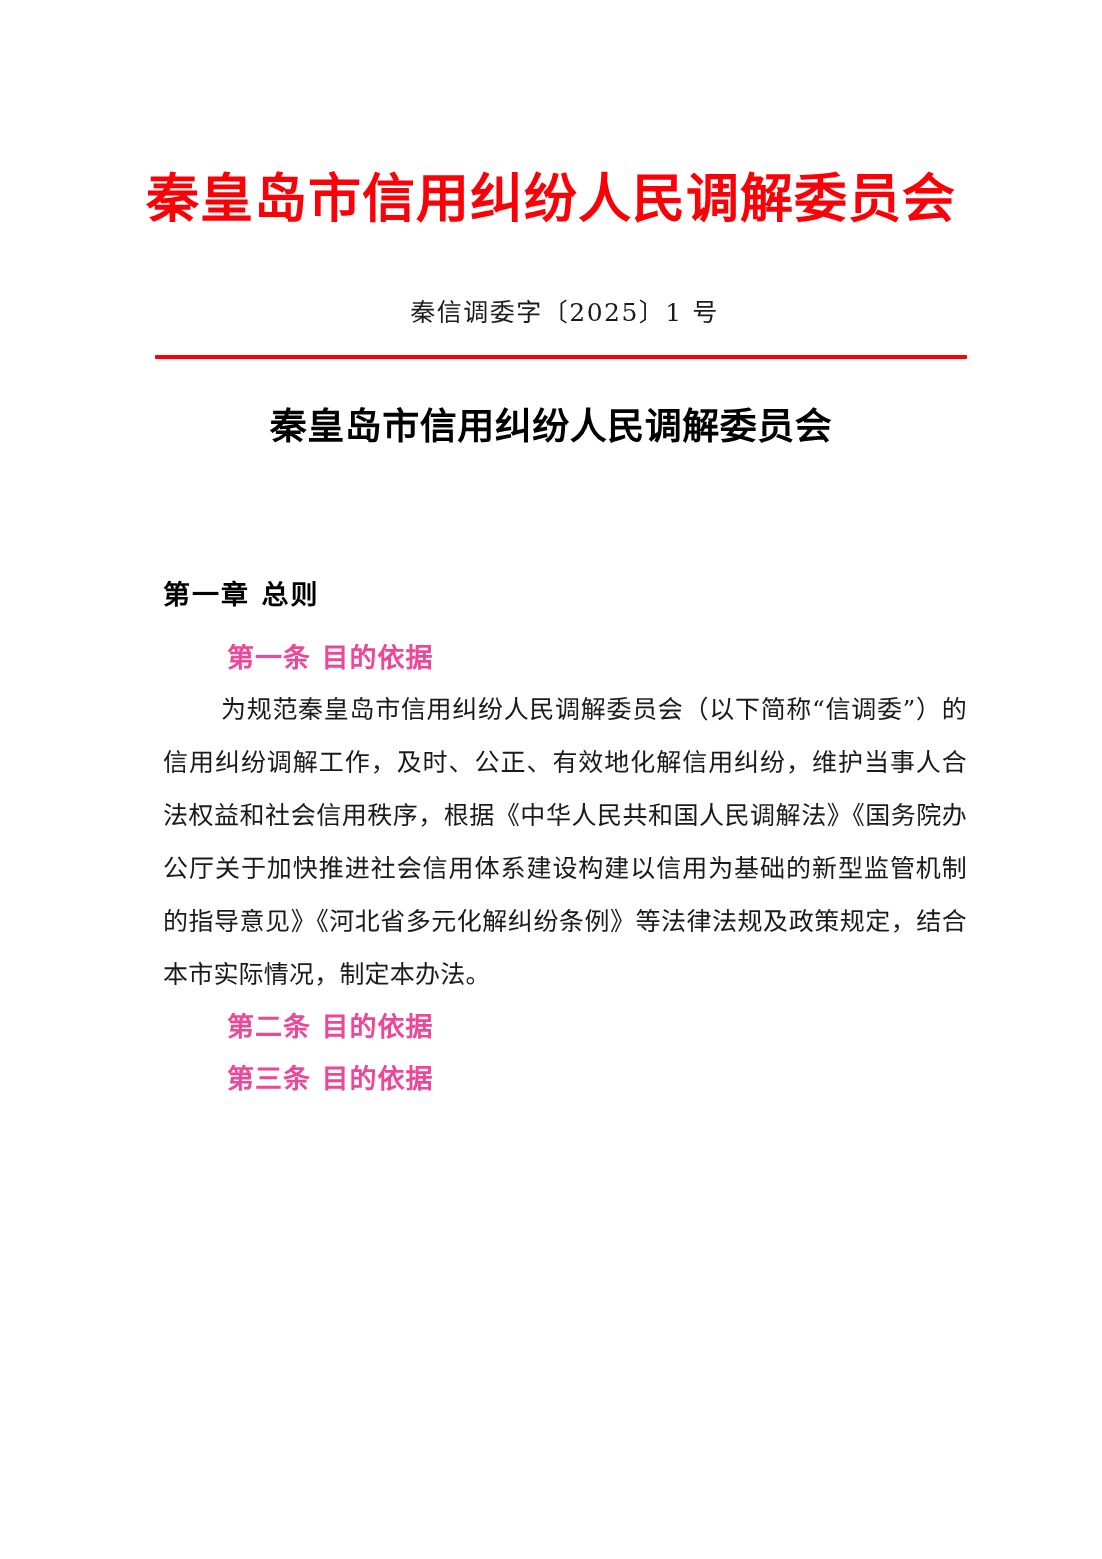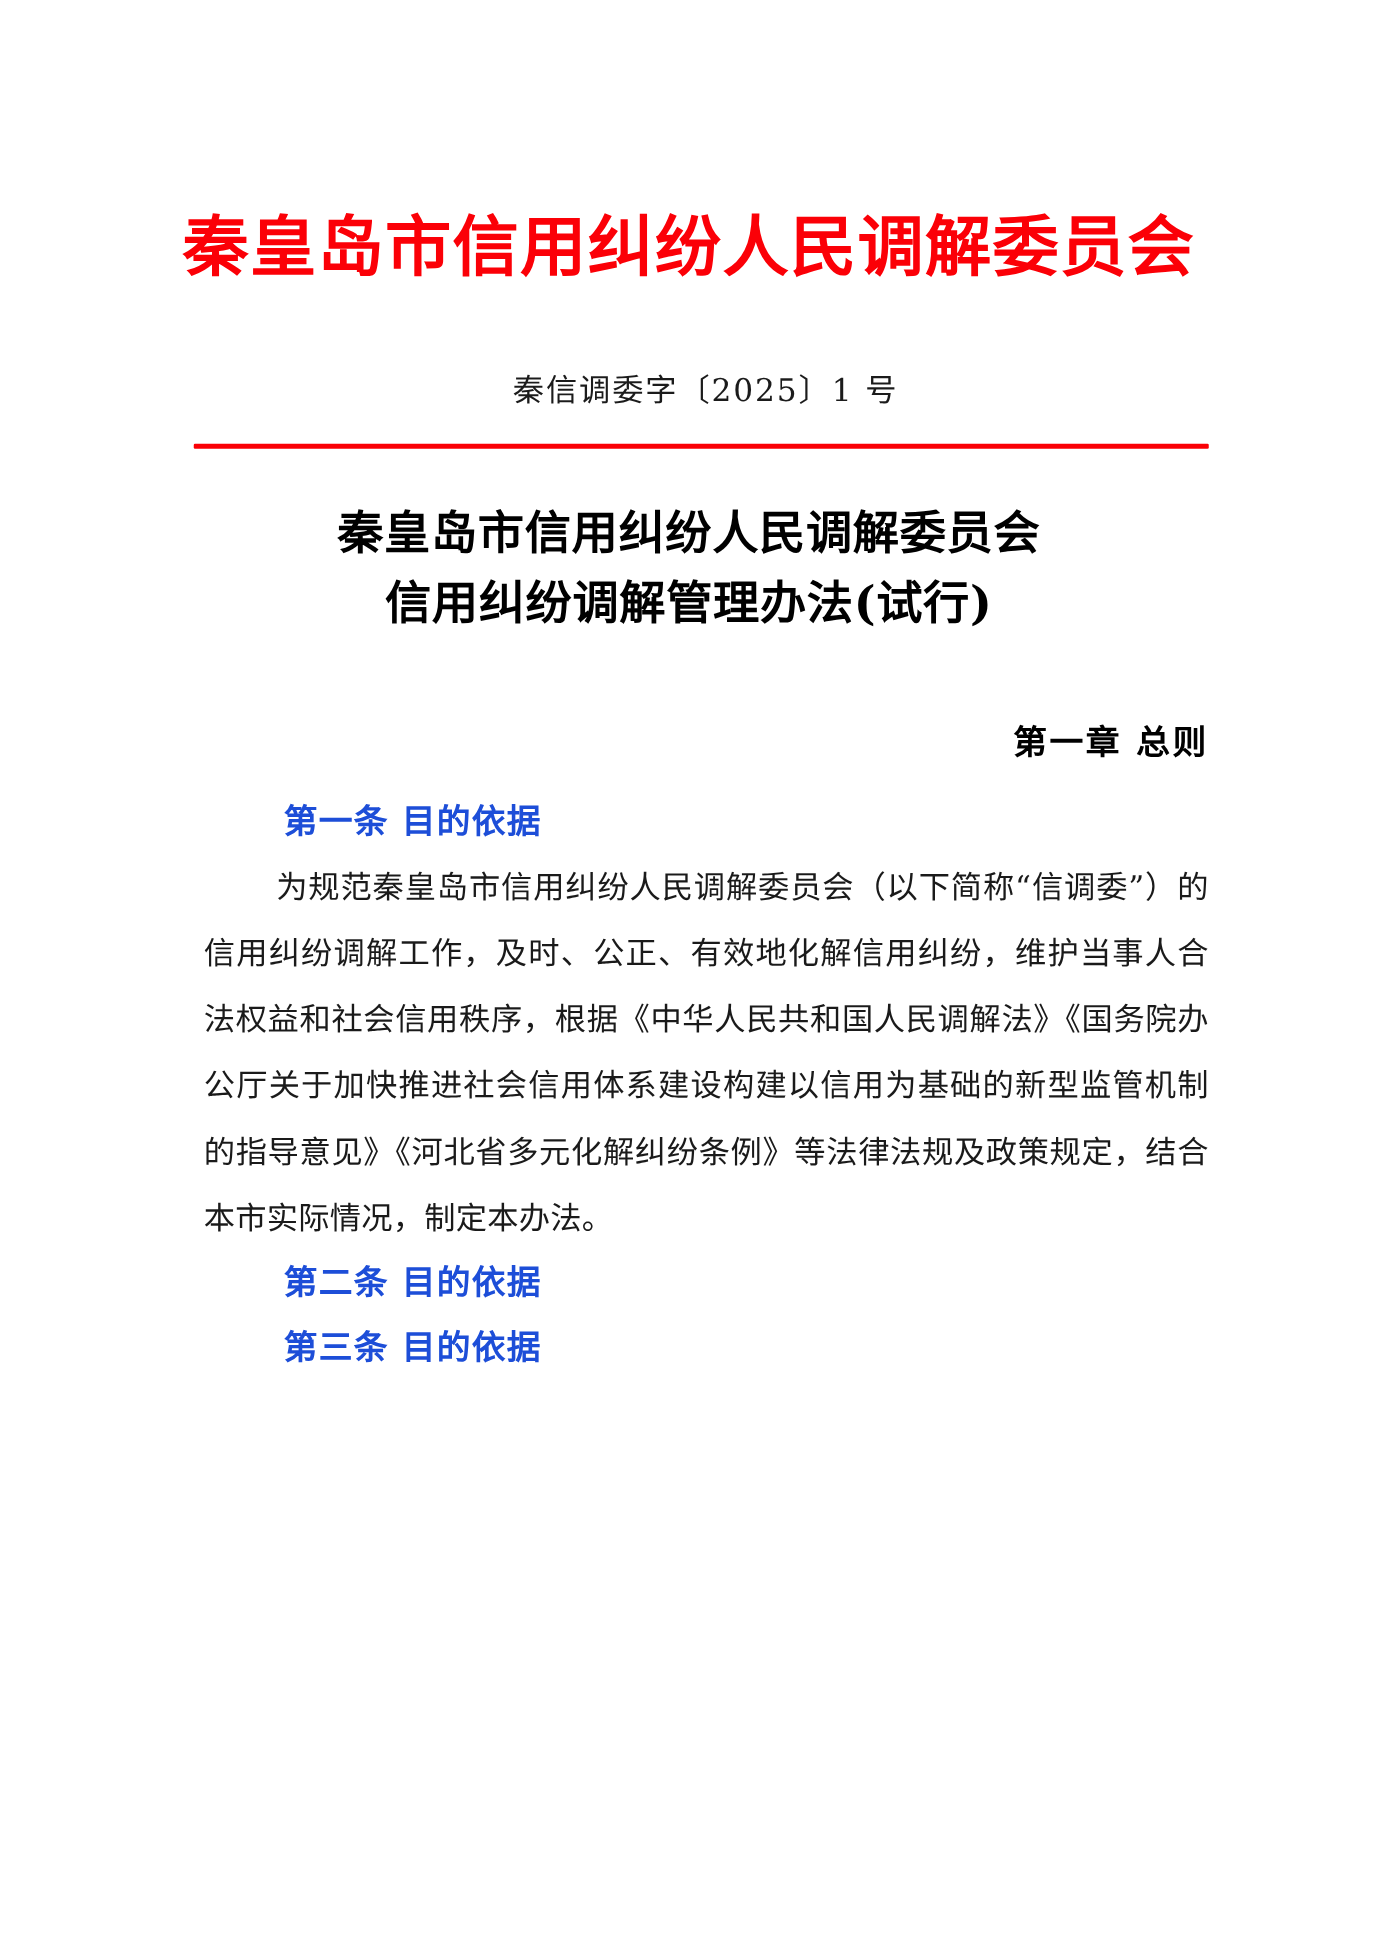--- a/index.html
+++ b/index.html
@@ -86,36 +86,36 @@
 
   
   .body-area {
     position: absolute;
     left: 163px;
     top: 575px;
     width: 804px;
   }
 
   .chapter-heading {
-    text-align: right;
+    text-align: left;
     font-family: "DejaVu Serif", "Liberation Serif", serif;
     font-size: 27px;
     font-weight: 700;
     color: #000000;
     letter-spacing: 2px;
     line-height: 1.45;
     margin: 0 0 18px 0;
     white-space: nowrap;
   }
 
   .article-heading {
     font-family: "DejaVu Serif", "Liberation Serif", serif;
     font-size: 27px;
     font-weight: 700;
-    color: #1d4ed8;
+    color: #ec4899;
     letter-spacing: 1px;
     line-height: 1.9;
     margin: 0;
     padding-left: 64px;
     white-space: nowrap;
   }
 
   .article-body {
     font-family: "DejaVu Serif", "Liberation Serif", serif;
     font-size: 25px;
@@ -138,21 +138,20 @@
   <div class="letterhead">
     <div class="letterhead-title" id="letterhead-title" style="color: rgb(251, 0, 7);">秦皇岛市信用纠纷人民调解委员会</div>
   </div>
 
   <div class="doc-number">秦信调委字〔2025〕1 号</div>
 
   <div class="red-rule" id="red-rule" style="background: rgb(250, 0, 6);"></div>
 
   <div class="doc-title">
     <span class="doc-title-line">秦皇岛市信用纠纷人民调解委员会</span>
-    <span class="doc-title-line">信用纠纷调解管理办法(试行)</span>
   </div>
 
   <div class="body-area">
 
     <h2 class="chapter-heading">第一章  总则</h2>
 
     <h3 class="article-heading">第一条  目的依据</h3>
     <p class="article-body">为规范秦皇岛市信用纠纷人民调解委员会（以下简称“信调委”）的信用纠纷调解工作，及时、公正、有效地化解信用纠纷，维护当事人合法权益和社会信用秩序，根据《中华人民共和国人民调解法》《国务院办公厅关于加快推进社会信用体系建设构建以信用为基础的新型监管机制的指导意见》《河北省多元化解纠纷条例》等法律法规及政策规定，结合本市实际情况，制定本办法。</p>
 
     <h3 class="article-heading">第二条  目的依据</h3>

